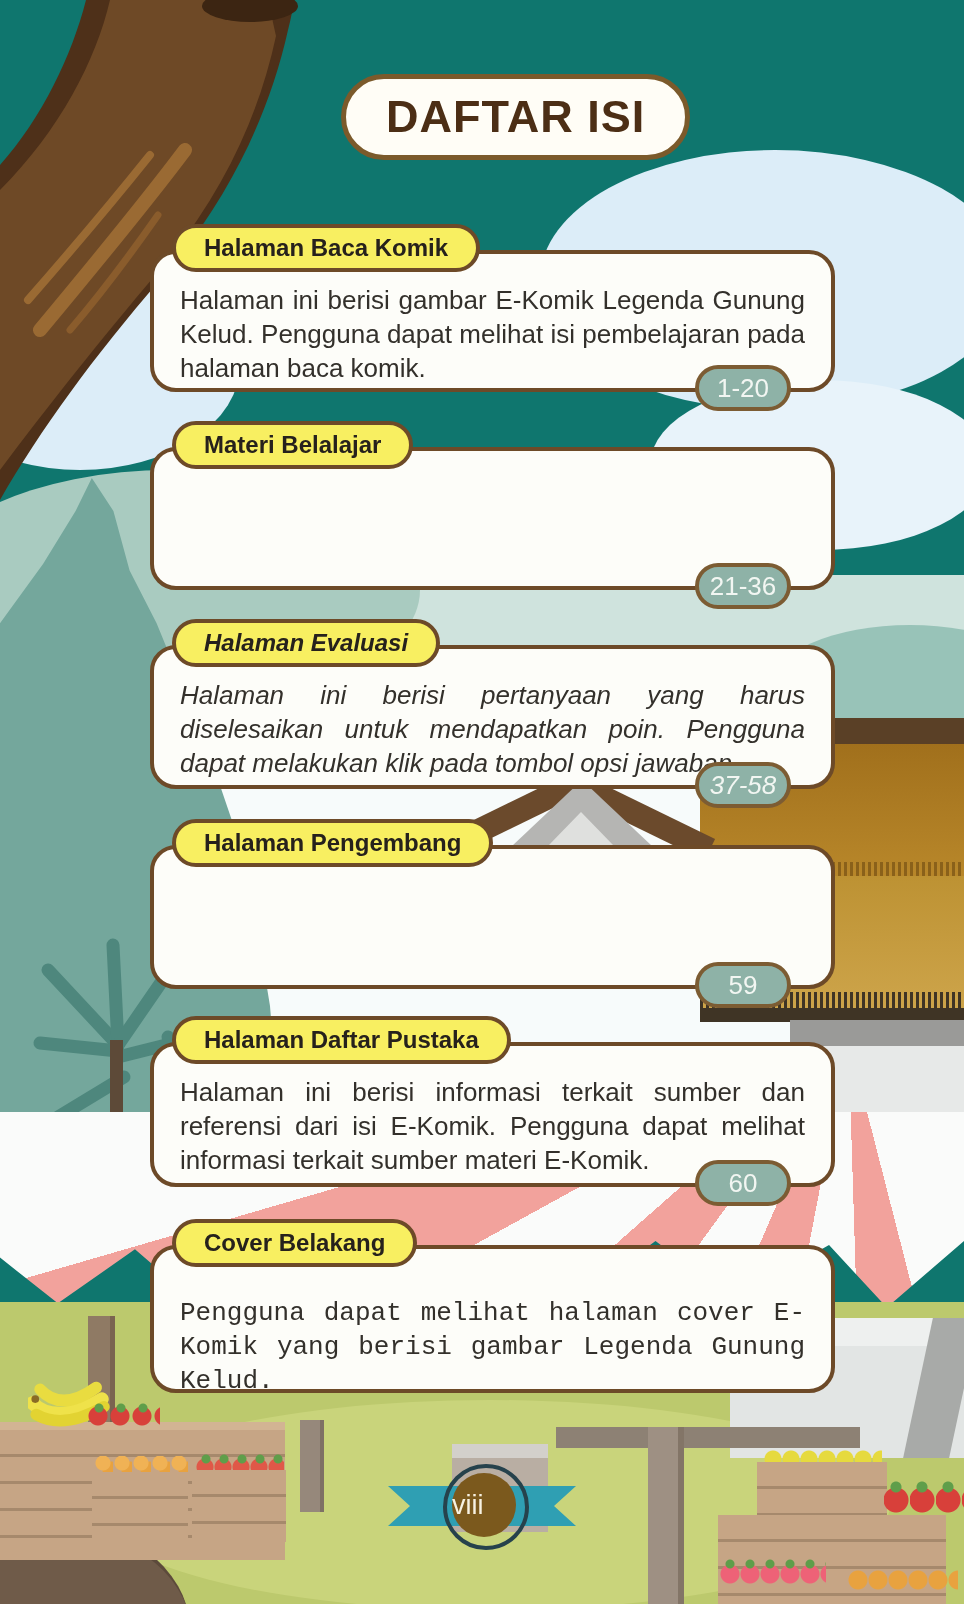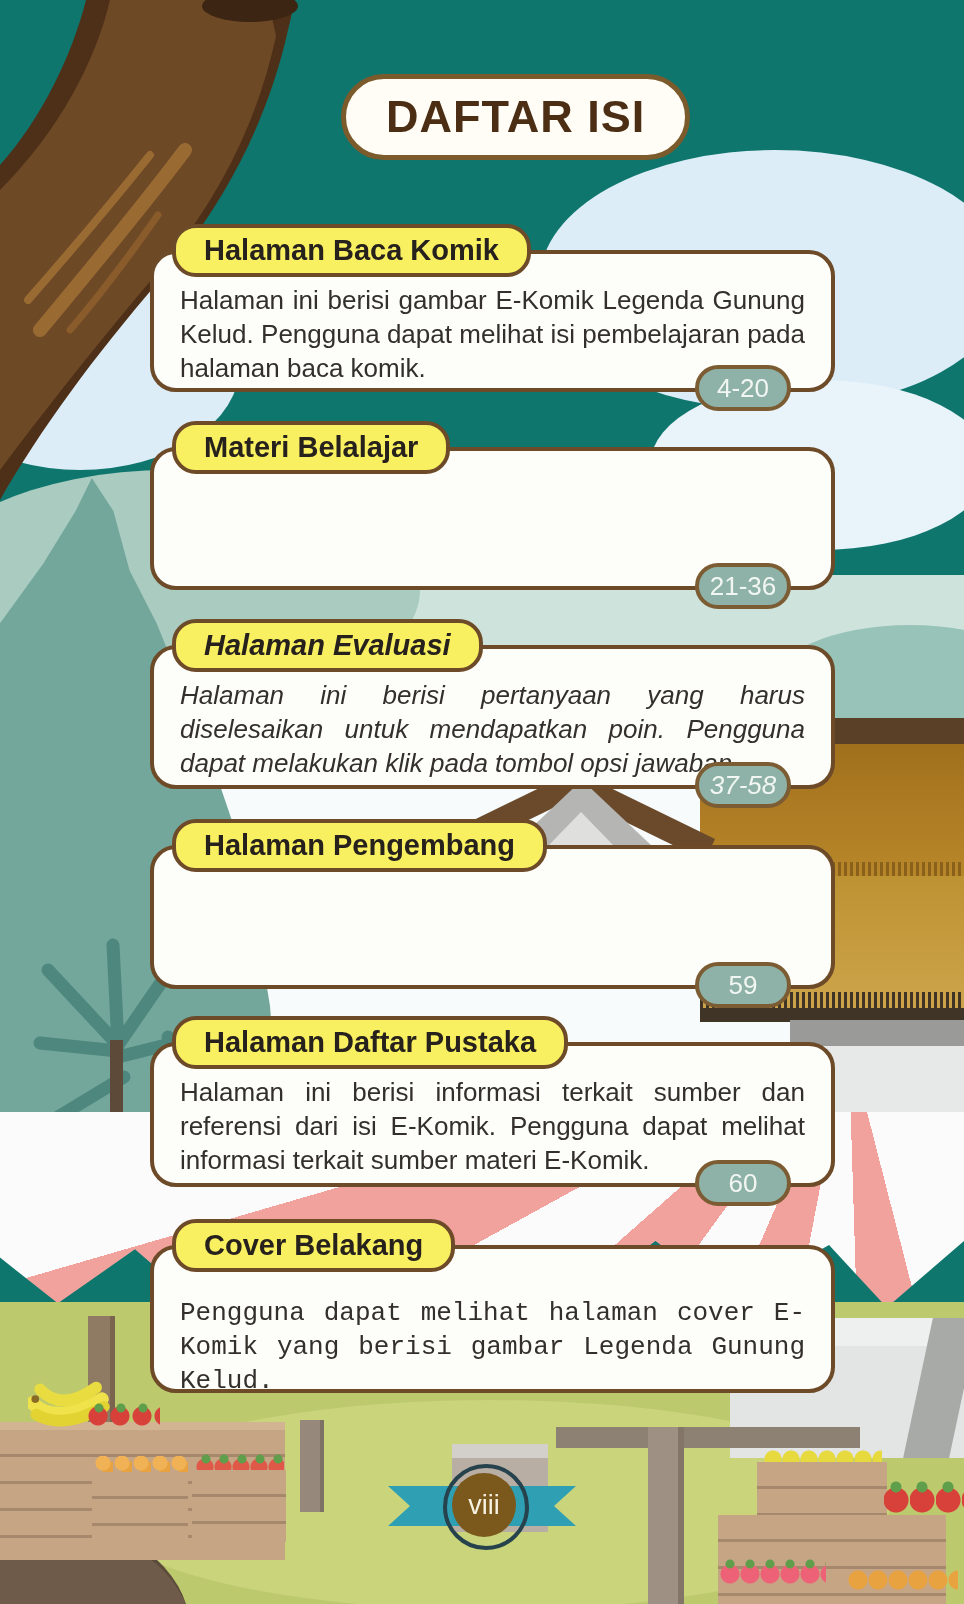--- a/index.html
+++ b/index.html
@@ -31,35 +31,35 @@
   
   .title-pill{left:341px;top:74px;background:#fffdf6;border:5px solid #7b5a2b;
     border-radius:48px;padding:12px 40px;z-index:20;}
   .title-pill span{font-size:45px;font-weight:bold;letter-spacing:1px;color:#4c2e15;}
 
   
   .toc-card{position:absolute;left:150px;width:685px;background:#fdfdf9;
     border:4px solid #6d4a28;border-radius:26px;box-sizing:border-box;z-index:20;}
   .pill{position:absolute;top:-30px;left:18px;background:#f8ef61;border:4px solid #6d4a28;
     border-radius:24px;padding:6px 28px;white-space:nowrap;}
-  .pill span{font-size:29px;font-weight:bold;color:#26211c;}
+  .pill span{font-size:24px;font-weight:bold;color:#26211c;}
   .desc{margin:30px 26px 0;text-align:justify;font-size:26px;line-height:1.30;color:#33302b;}
   .toc-card.tall .desc{margin-top:48px;font-family:Liberation Mono, monospace;}
   .badge{position:absolute;bottom:-23px;right:40px;width:96px;height:46px;
     background:#8eb2a7;border:4px solid #7c5c33;border-radius:24px;box-sizing:border-box;
     display:flex;align-items:center;justify-content:center;}
   .badge span{font-size:26px;color:#f2f6f2;}
 
   
   .ribbon{left:388px;top:1486px;width:188px;height:40px;background:#2f9fb3;z-index:18;
     clip-path:polygon(0 0,100% 0,calc(100% - 22px) 50%,100% 100%,0 100%,22px 50%);}
   .ring{left:443px;top:1464px;width:78px;height:78px;border:4px solid #26424c;
     border-radius:50%;z-index:18;}
   .num-circle{left:452px;top:1473px;width:64px;height:64px;background:#7b591d;
-    border-radius:50%;z-index:19;text-align:center;}
+    border-radius:50%;z-index:19;text-align:left;}
   .num-circle span{font-size:27px;color:#f7f2e2;line-height:64px;}
 </style>
 </head>
 <body>
 
 <div class="screen">
 
   <div class="abs cloud" style="left:540px;top:150px;width:470px;height:260px;background:#dcedf8;"></div>
   <div class="abs cloud" style="left:-80px;top:260px;width:320px;height:210px;background:#dcedf8;"></div>
   <div class="abs cloud" style="left:650px;top:380px;width:340px;height:170px;background:#e8f3fa;"></div>
@@ -161,21 +161,21 @@
   </svg>
 
   <div class="abs title-pill">
     <span>DAFTAR ISI</span>
   </div>
 
   <div class="toc-card" style="top:250px;height:142px;">
     <div class="pill"><span>Halaman Baca Komik</span></div>
     <div class="desc">Halaman ini berisi gambar E-Komik Legenda Gunung Kelud. Pengguna dapat melihat isi pembelajaran pada halaman baca komik.</div>
     <div class="badge">
-        <span>4-20</span>
+        <span>1-20</span>
       </div>
   </div>
 
   <div class="toc-card" style="top:447px;height:143px;">
     <div class="pill"><span>Materi Belalajar</span></div>
     <div class="badge">
         <span>21-36</span>
       </div>
   </div>
 

